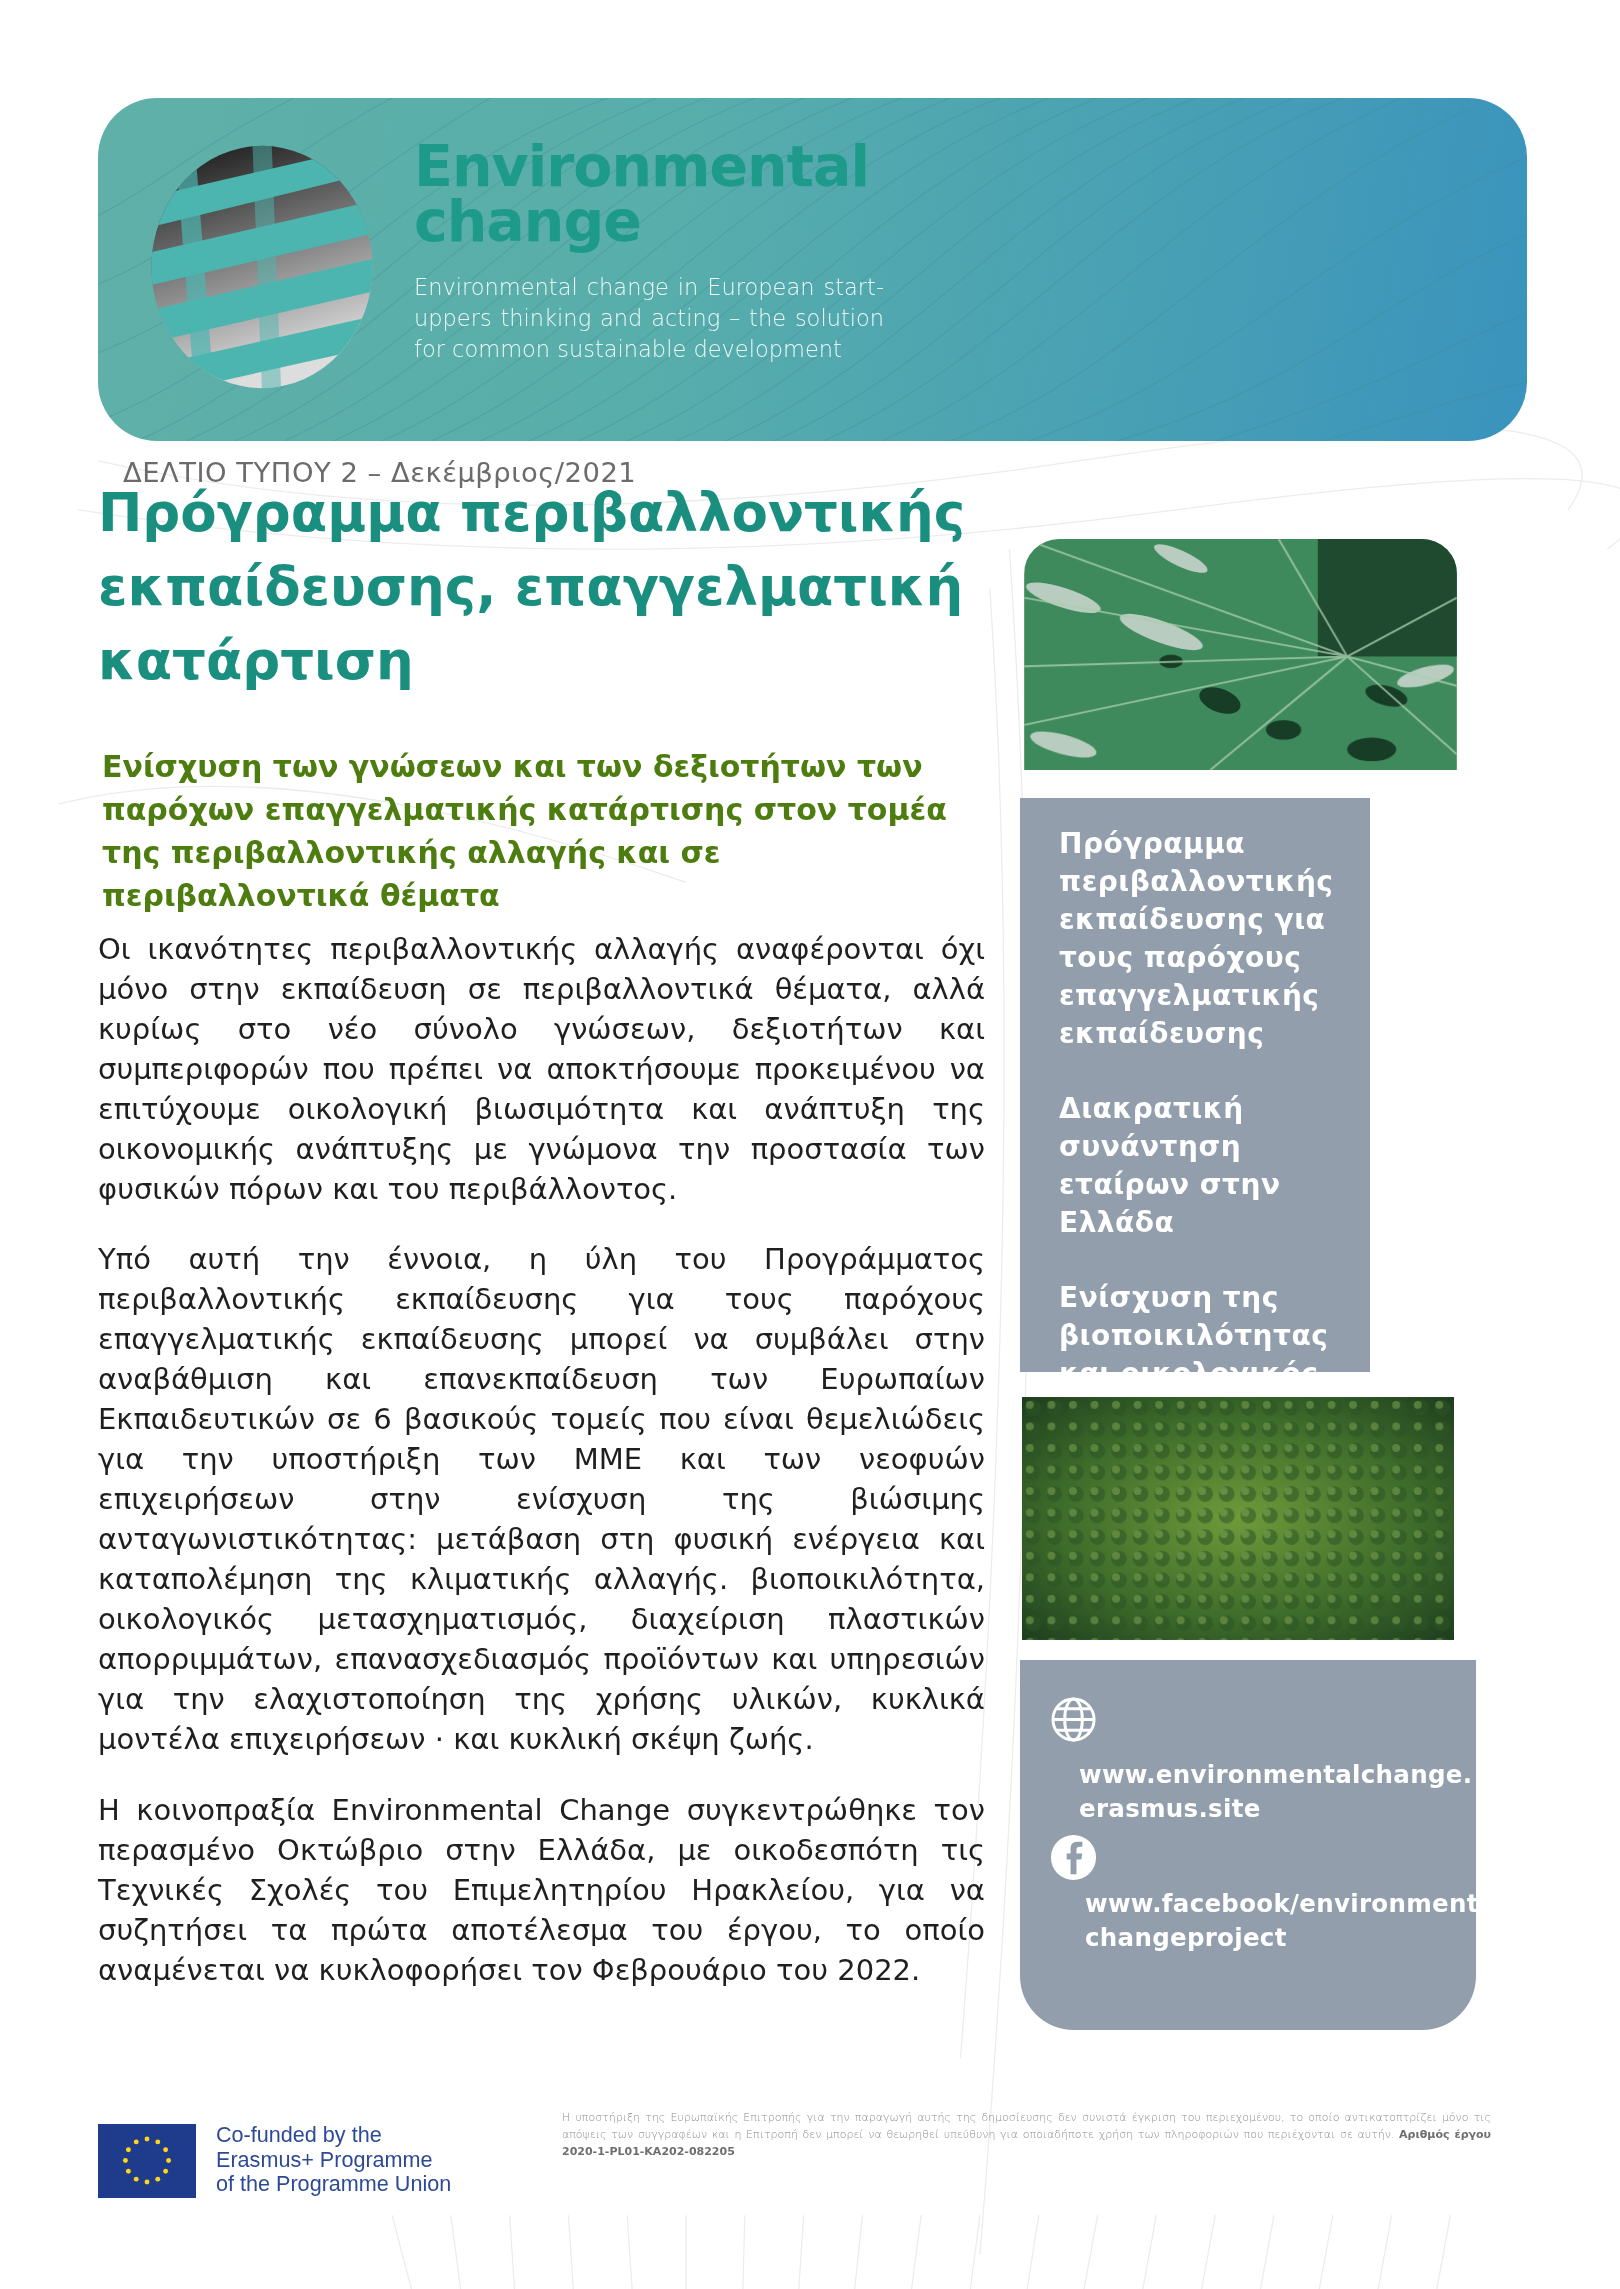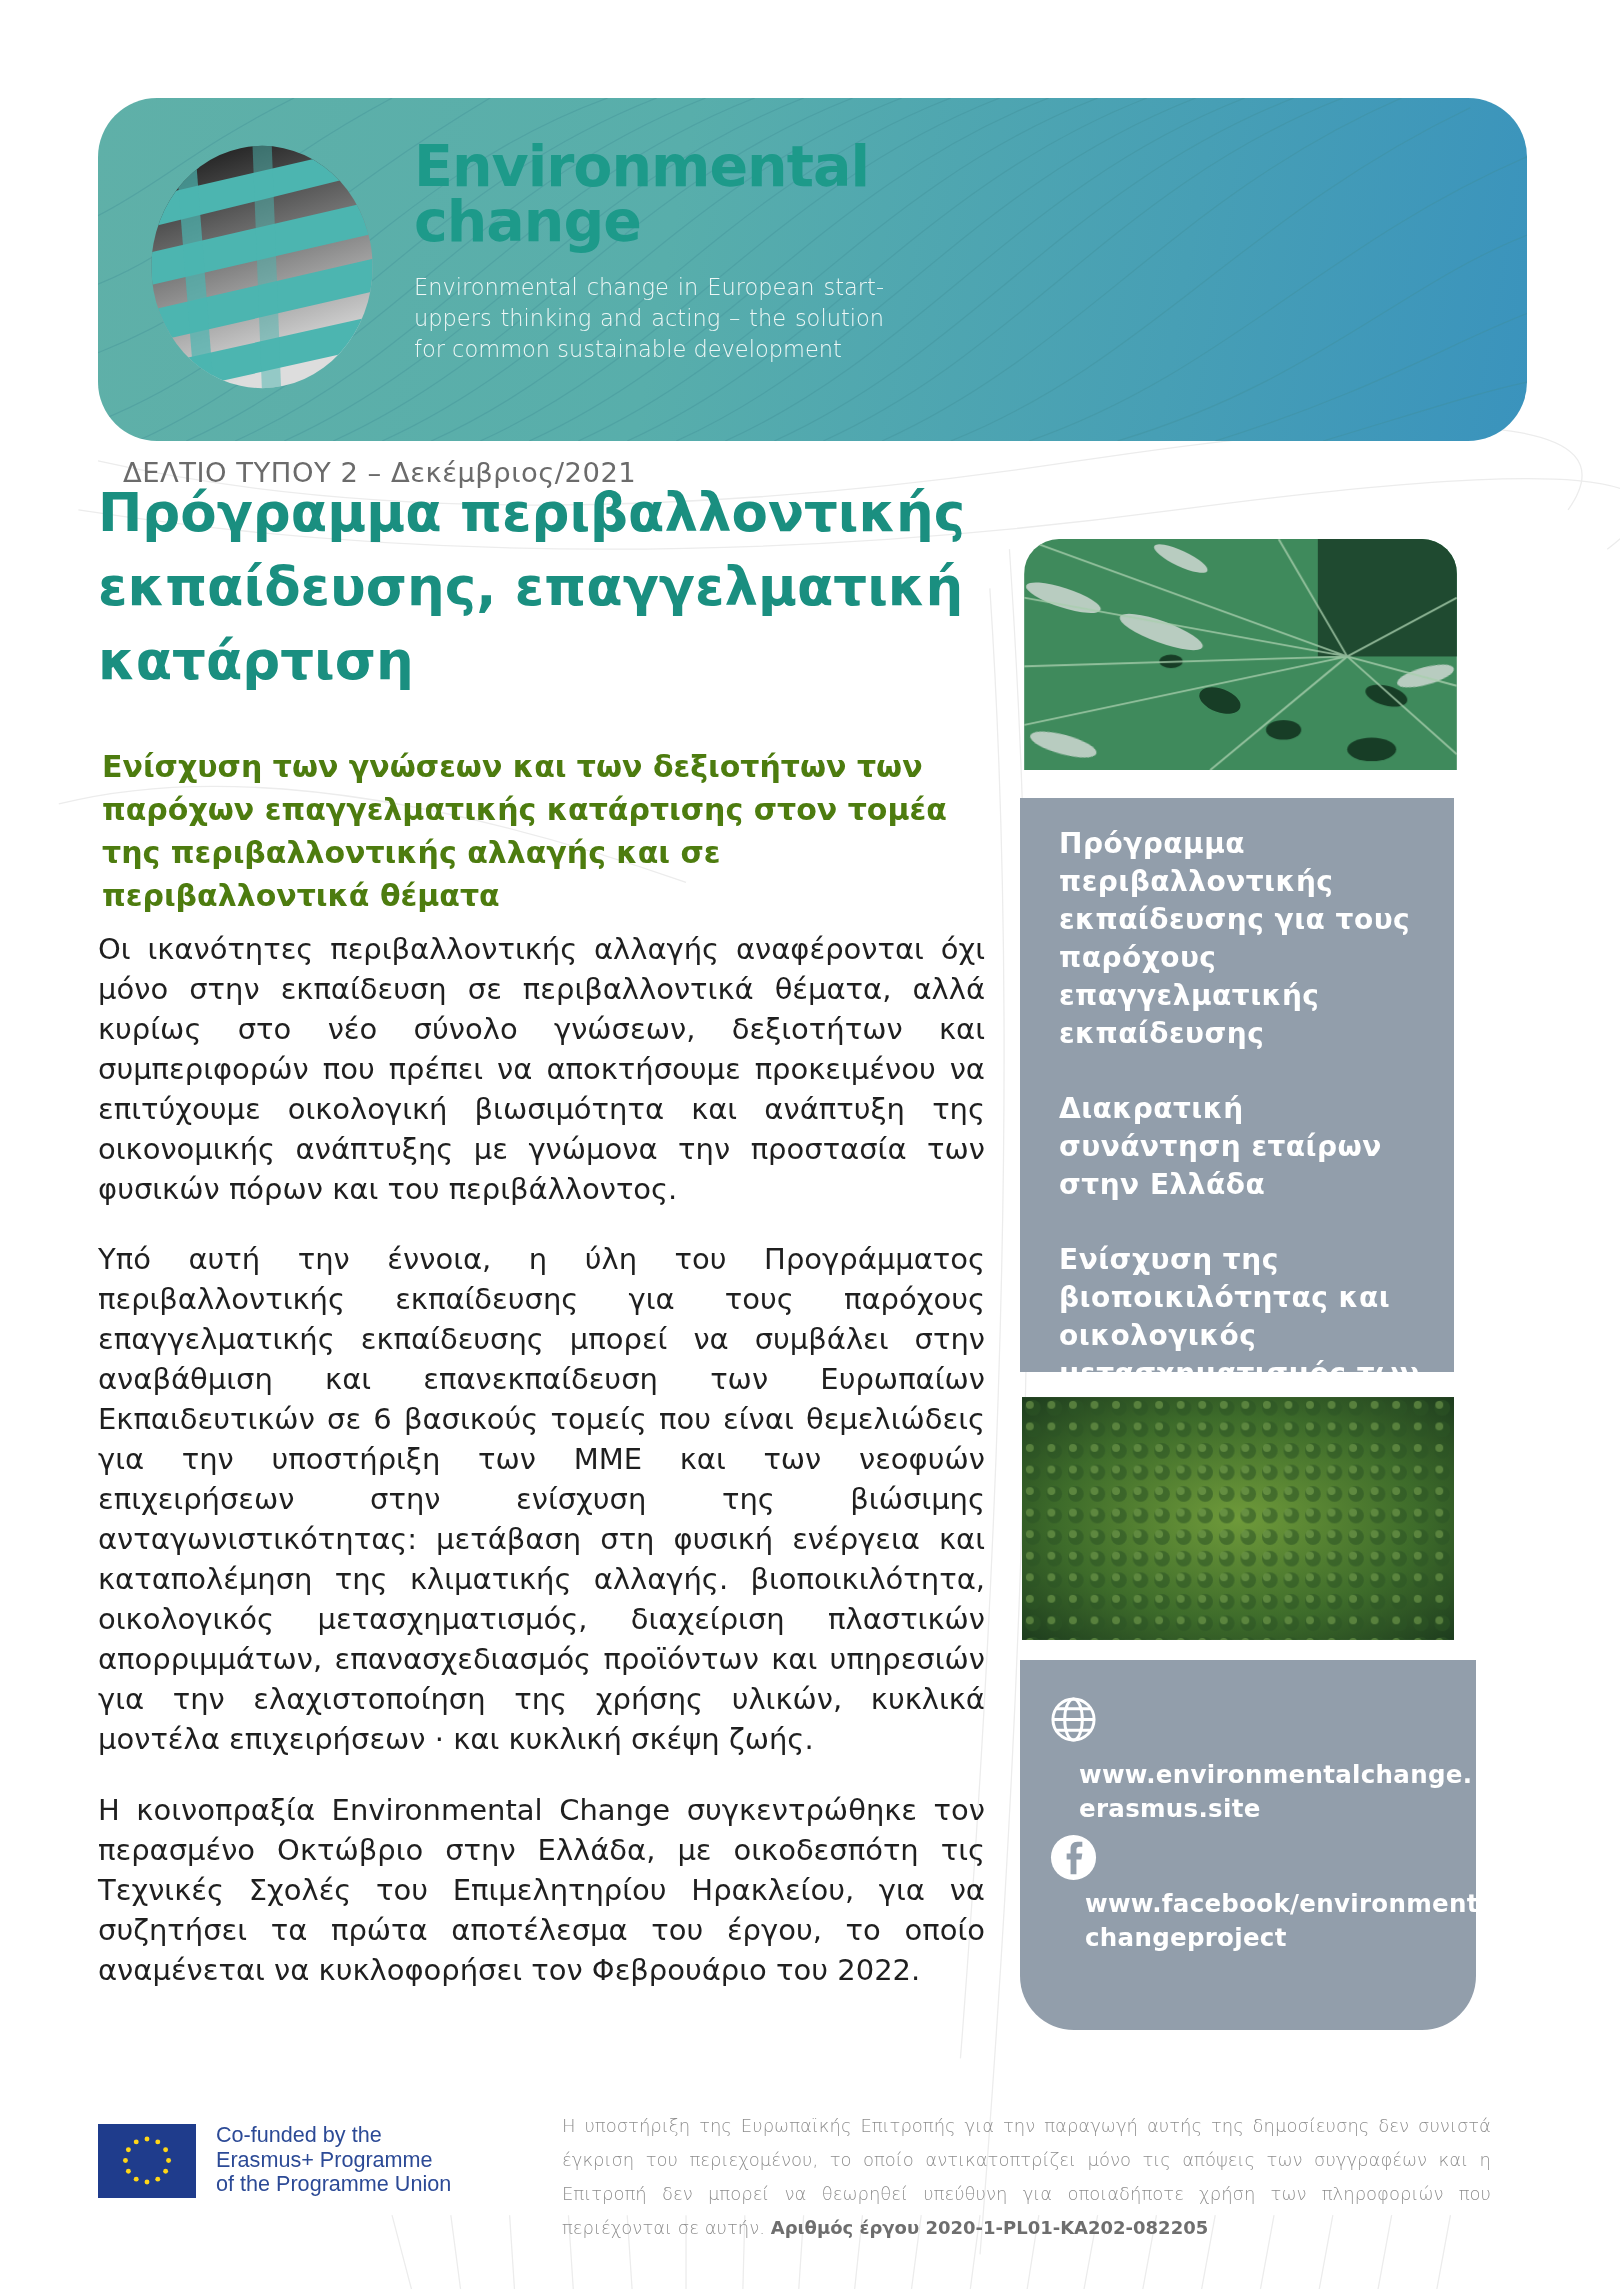--- a/index.html
+++ b/index.html
@@ -45,21 +45,21 @@
   .p1 { top: 929px; }
   .p2 { top: 1239px; }
   .p3 { top: 1790px; }
 
   
   .img-leaf {
     position: absolute; left: 1024px; top: 539px; width: 433px; height: 231px;
     border-radius: 35px 35px 0 0; overflow: hidden; z-index: 2;
   }
   .info-box {
-    position: absolute; left: 1020px; top: 798px; width: 434px; height: 574px;
+    position: absolute; left: 1020px; top: 798px; width: 350px; height: 574px;
     background: #929eab; z-index: 2; padding: 13.7px 27.4px 0 39px; color: #ffffff;
   }
   .info-item {
     font-family: "DejaVu Sans", sans-serif; font-size: 28px; font-weight: bold; line-height: 38px;
     margin-top: 13.7px; margin-bottom: 37px; letter-spacing: 0.5px;
   }
   .img-forest {
     position: absolute; left: 1022px; top: 1397px; width: 432px; height: 243px; overflow: hidden; z-index: 2;
   }
   .contact-box {
@@ -79,21 +79,21 @@
   
   .eu-flag {
     position: absolute; left: 98px; top: 2124px; width: 98px; height: 74px; background: #1f3c8c; z-index: 2;
   }
   .eu-text {
     position: absolute; left: 216px; top: 2123px; color: #2c4a96; z-index: 2;
     font-family: "Liberation Sans", sans-serif; font-size: 21.6px; line-height: 24.5px;
   }
   .disclaimer {
     position: absolute; left: 562px; top: 2109px; width: 929px; color: #8d8d8d; z-index: 2;
-    font-family: "DejaVu Sans", sans-serif; font-size: 18px; line-height: 34px; text-align: justify; font-weight: 300;
+    font-family: "DejaVu Sans", sans-serif; font-size: 11px; line-height: 17px; text-align: justify; font-weight: 300;
   }
   .disclaimer b { color: #6e6e6e; font-weight: bold; }
 </style>
 </head>
 <body>
 
 <svg class="bg-lines" width="1620" height="2290" viewBox="0 0 1653 2336">
   <g fill="none" stroke="#ececec" stroke-width="1.3">
     <path d="M100 470 Q 500 560 1100 470 T 1600 520"></path>
     <path d="M80 520 Q 600 600 1200 520 T 1640 560"></path>

